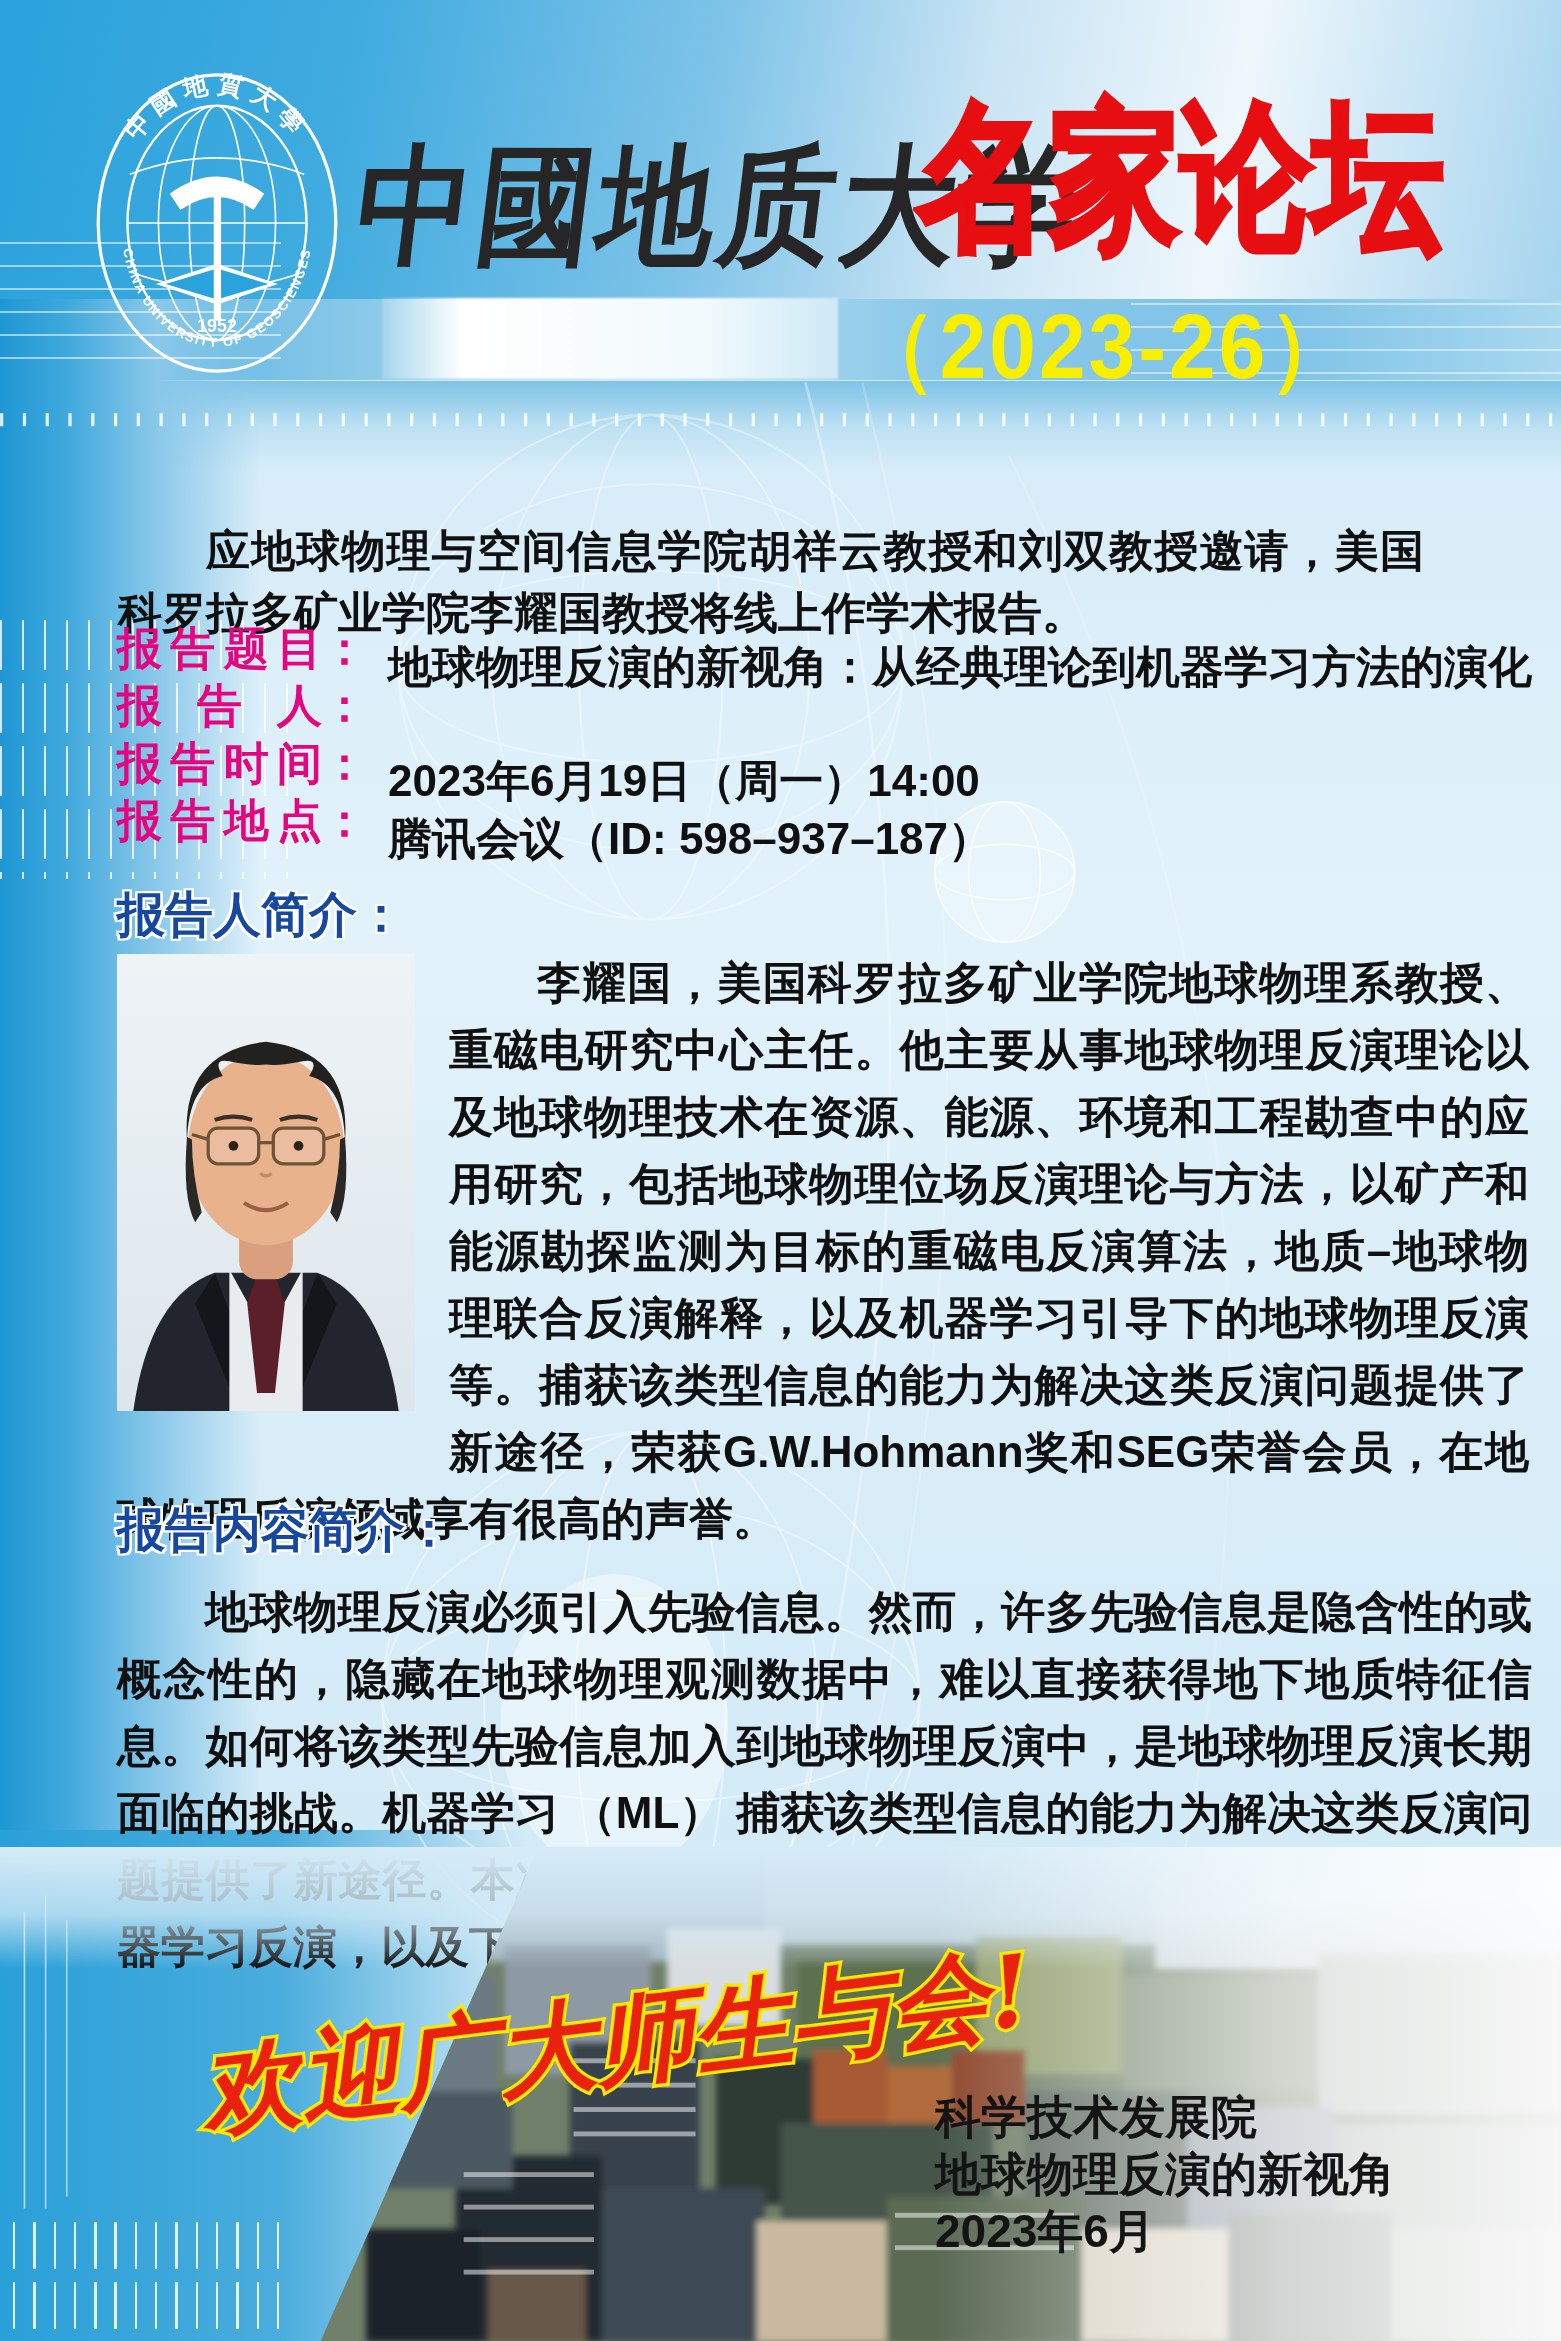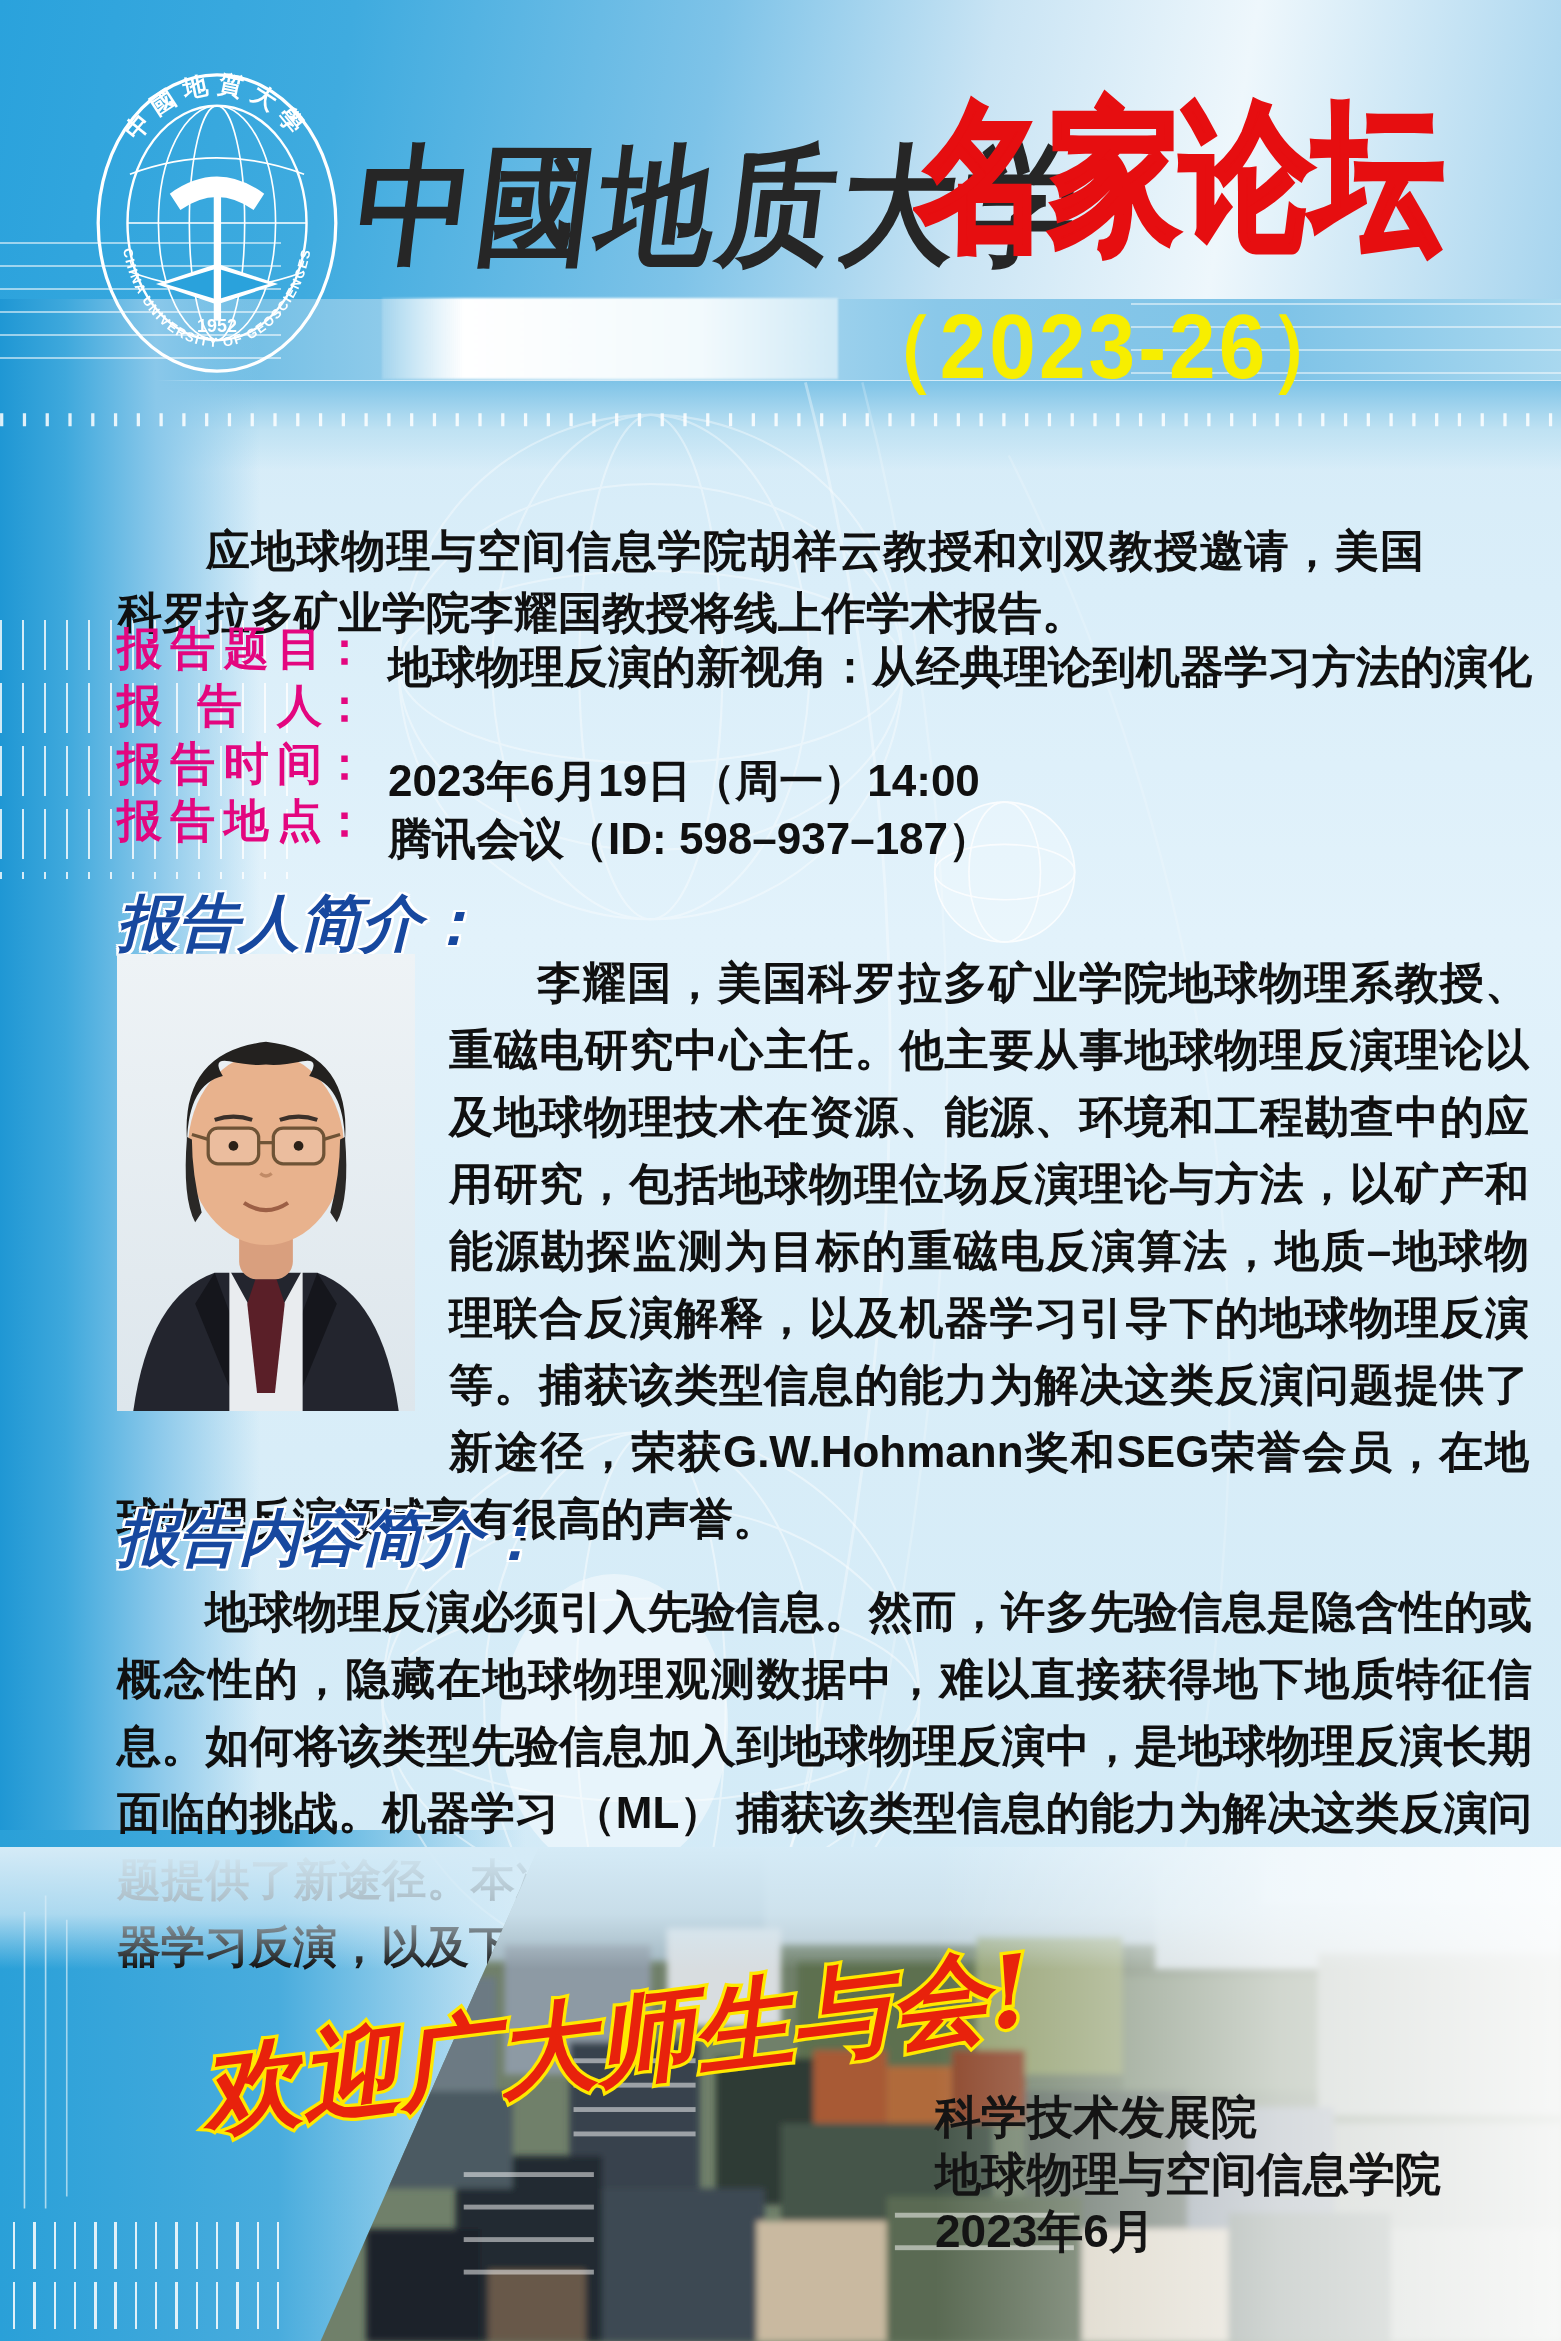--- a/index.html
+++ b/index.html
@@ -45,22 +45,22 @@
     letter-spacing:3.3px;white-space:nowrap;transform:scaleX(.92);transform-origin:left top;}
   
   .intro{position:absolute;left:118px;top:476px;width:1306px;font-size:44px;line-height:62px;
     font-weight:700;color:#101010;text-indent:2em;text-align:justify;}
   .info-rows{position:absolute;left:117px;top:626px;width:1415px;}
   .info-row{display:flex;align-items:center;margin-bottom:11.4px;height:46px;}
   .info-label{width:205px;font-size:45px;font-weight:900;color:#e3067f;
     text-align:justify;text-align-last:justify;flex:none;}
   .info-colon{font-size:45px;font-weight:900;color:#e3067f;flex:none;margin-right:21px;}
   .info-value{font-size:44px;font-weight:700;color:#101010;white-space:nowrap;margin-top:36px;}
-  .sec-heading{position:absolute;font-size:61px;font-weight:900;color:#17489f;white-space:nowrap;
-    text-shadow:2.4px 0 0 #fff,-2.4px 0 0 #fff,0 2.4px 0 #fff,0 -2.4px 0 #fff,2.4px 2.4px 0 #fff,-2.4px -2.4px 0 #fff,2.4px -2.4px 0 #fff,-2.4px 2.4px 0 #fff;font-style:italic;}
+  .sec-heading{position:absolute;font-size:48px;font-weight:900;color:#17489f;white-space:nowrap;
+    text-shadow:2.4px 0 0 #fff,-2.4px 0 0 #fff,0 2.4px 0 #fff,0 -2.4px 0 #fff,2.4px 2.4px 0 #fff,-2.4px -2.4px 0 #fff,2.4px -2.4px 0 #fff,-2.4px 2.4px 0 #fff;}
   .speaker-heading{left:117px;top:883px;}
   .content-heading{left:117px;top:1498px;}
   .bio{position:absolute;left:117px;top:949px;width:1412px;font-size:44px;line-height:67px;
     font-weight:700;color:#101010;text-align:justify;}
   .bio p{margin:0;text-indent:2em;}
   .photo{float:left;width:298px;height:457px;margin:4.9px 34px 8.1px 0;background:#fff;}
   .content-body{position:absolute;left:117px;top:1578px;width:1415px;font-size:44px;line-height:67px;
     font-weight:700;color:#101010;text-align:justify;text-indent:2em;margin:0;}
   
   .city{position:absolute;left:0;top:1847px;width:1562px;height:495px;
@@ -292,18 +292,18 @@
       </g>
     </svg>
   </div>
   <div class="city-fade-top"></div>
   <div class="city-wash-right"></div>
   <div class="dash-rows"></div>
 
   <div class="welcome">欢迎广大师生与会!</div>
   <div class="signature">
     <div>科学技术发展院</div>
-    <div>地球物理与空间信息学院</div>
+    <div>地球物理反演的新视角</div>
     <div>2023年6月</div>
   </div>
 
 </div>
 
 
 </body></html>

